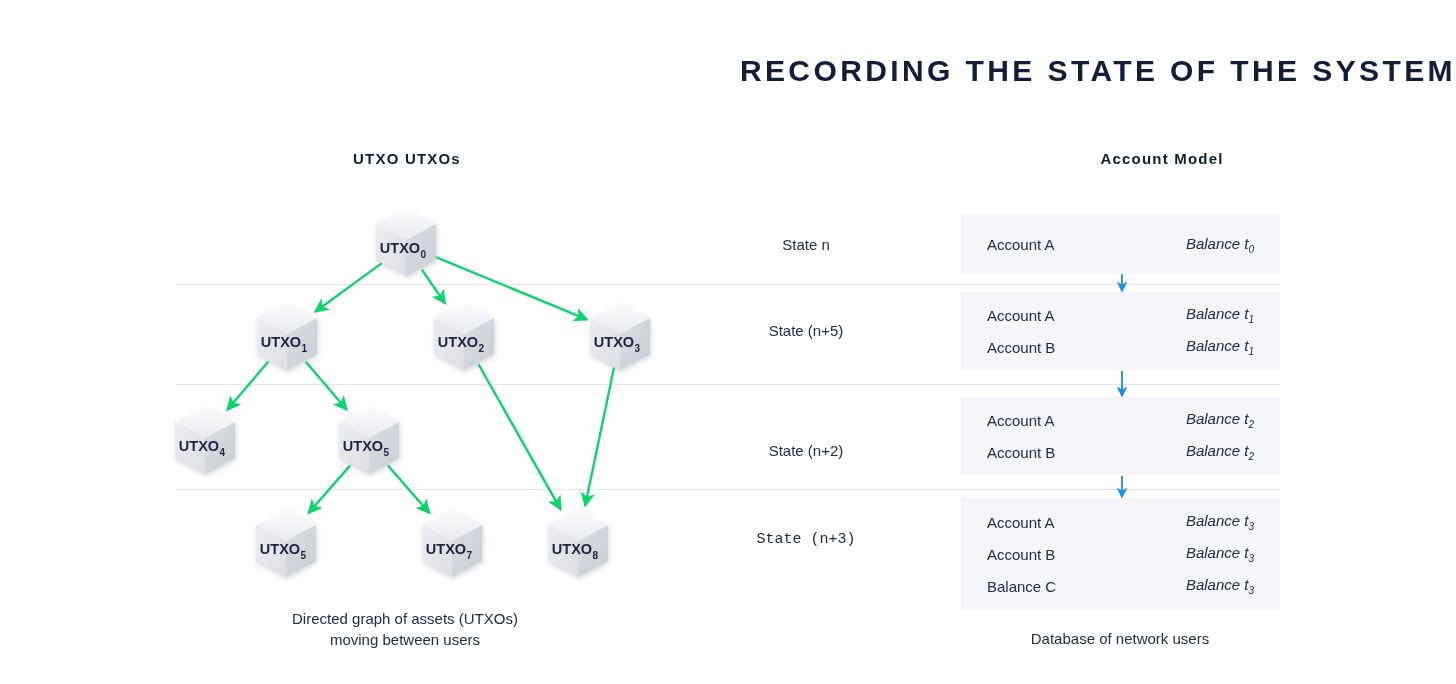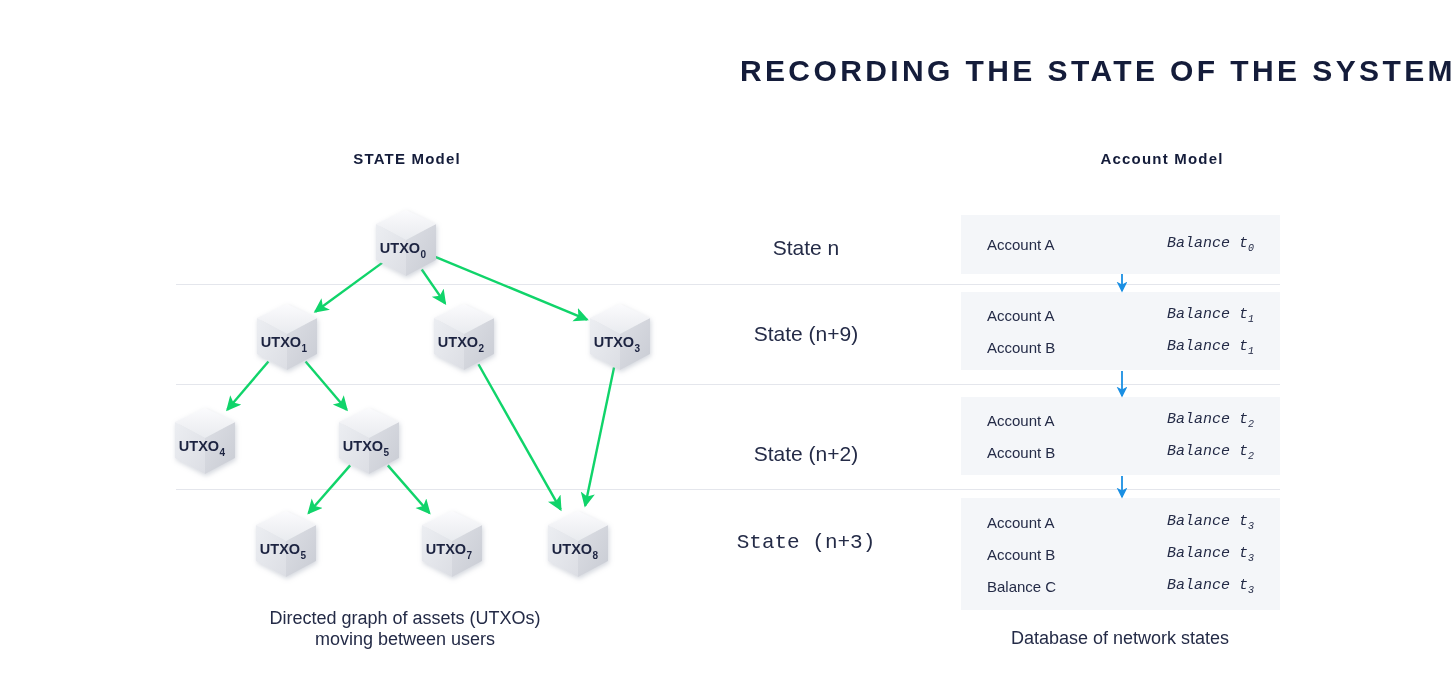--- a/index.html
+++ b/index.html
@@ -33,74 +33,74 @@
   #head-utxo{left:307px;top:150px;width:200px;}
   #head-account{left:1062px;top:150px;width:200px;}
 
   .divider{
     position:absolute;left:176px;width:1104px;height:1px;
     background:#e4e6ec;
   }
 
   .state-label{
     position:absolute;width:200px;text-align:center;
-    font-size:21px;color:#242b47;white-space:nowrap;
+    font-size:15px;color:#242b47;white-space:nowrap;
   }
 
   .acct-box{
     position:absolute;left:961px;width:319px;
     background:#f4f6f9;
     box-sizing:border-box;
     padding:0;
   }
   .acct-row{
     display:flex;align-items:center;
     height:32px;
     padding:0 26px;
     font-size:15px;
     color:#242b47;
   }
   .acct-name{flex:0 0 auto;text-align:right;}
-  .acct-bal{margin-left:auto;font-style:italic;font-family:Liberation Mono, monospace;}
+  .acct-bal{margin-left:auto;font-style:italic;}
   .acct-bal sub{font-style:italic;font-size:10px;}
 
   .caption{
     position:absolute;text-align:center;
-    font-size:18px;line-height:21px;color:#242b47;
+    font-size:15px;line-height:21px;color:#242b47;
   }
   #cap-left{left:255px;top:608px;width:300px;}
   #cap-right{left:970px;top:628px;width:300px;}
 
   svg.layer{position:absolute;left:0;top:0;width:1456px;height:684px;overflow:visible;}
   #arrow-layer{pointer-events:none;}
   .cube-label{
     font-family:"Liberation Sans","DejaVu Sans",sans-serif;
     font-size:14.5px;font-weight:700;fill:#1c2340;
     text-anchor:middle;
   }
   .cube-sub{font-size:10px;font-weight:700;fill:#1c2340;}
 </style>
 </head>
 <body>
 
 <div id="stage">
 
   <div class="title">RECORDING THE STATE OF THE SYSTEM</div>
 
-  <div class="col-head" id="head-utxo">STATE Model</div>
+  <div class="col-head" id="head-utxo">UTXO UTXOs</div>
   <div class="col-head" id="head-account">Account Model</div>
 
   <div id="dividers">
       <div class="divider" style="top: 284px; background: rgb(228, 230, 236);"></div>
       <div class="divider" style="top: 384px; background: rgb(228, 230, 236);"></div>
       <div class="divider" style="top: 489px; background: rgb(228, 230, 236);"></div>
     </div>
   <div id="state-labels">
       <div class="state-label" style="left: 706px; top: 236px; color: rgb(36, 43, 71);">State n</div>
-      <div class="state-label" style="left: 706px; top: 322px; color: rgb(36, 43, 71);">State (n+9)</div>
+      <div class="state-label" style="left: 706px; top: 322px; color: rgb(36, 43, 71);">State (n+5)</div>
       <div class="state-label" style="left: 706px; top: 442px; color: rgb(36, 43, 71);">State (n+2)</div>
       <div class="state-label" style="left: 706px; top: 531px; color: rgb(36, 43, 71); font-family: Liberation Mono, monospace;">State (n+3)</div>
     </div>
 
   <svg class="layer" id="arrow-layer" viewBox="0 0 1456 684">
       <defs>
         <marker id="grn-head" markerWidth="7" markerHeight="7" refX="5.4" refY="3" orient="auto" markerUnits="strokeWidth">
           <path d="M0,0 L6.2,3 L0,6 L1.5,3 Z" fill="#10d46a"></path>
         </marker>
         <linearGradient id="gTop" x1="0%" y1="0%" x2="0%" y2="100%">
@@ -275,14 +275,14 @@
       </defs>
       <line x1="1122" y1="274" x2="1122" y2="291" stroke="#1a8fe3" stroke-width="1.8" marker-end="url(#blu-head)"></line>
       <line x1="1122" y1="371" x2="1122" y2="396" stroke="#1a8fe3" stroke-width="1.8" marker-end="url(#blu-head)"></line>
       <line x1="1122" y1="476" x2="1122" y2="497" stroke="#1a8fe3" stroke-width="1.8" marker-end="url(#blu-head)"></line>
     </svg>
 
   <div class="caption" id="cap-left">
       <div>Directed graph of assets (UTXOs)</div>
       <div>moving between users</div>
     </div>
-  <div class="caption" id="cap-right">Database of network states</div>
+  <div class="caption" id="cap-right">Database of network users</div>
 </div>
 
 </body></html>

